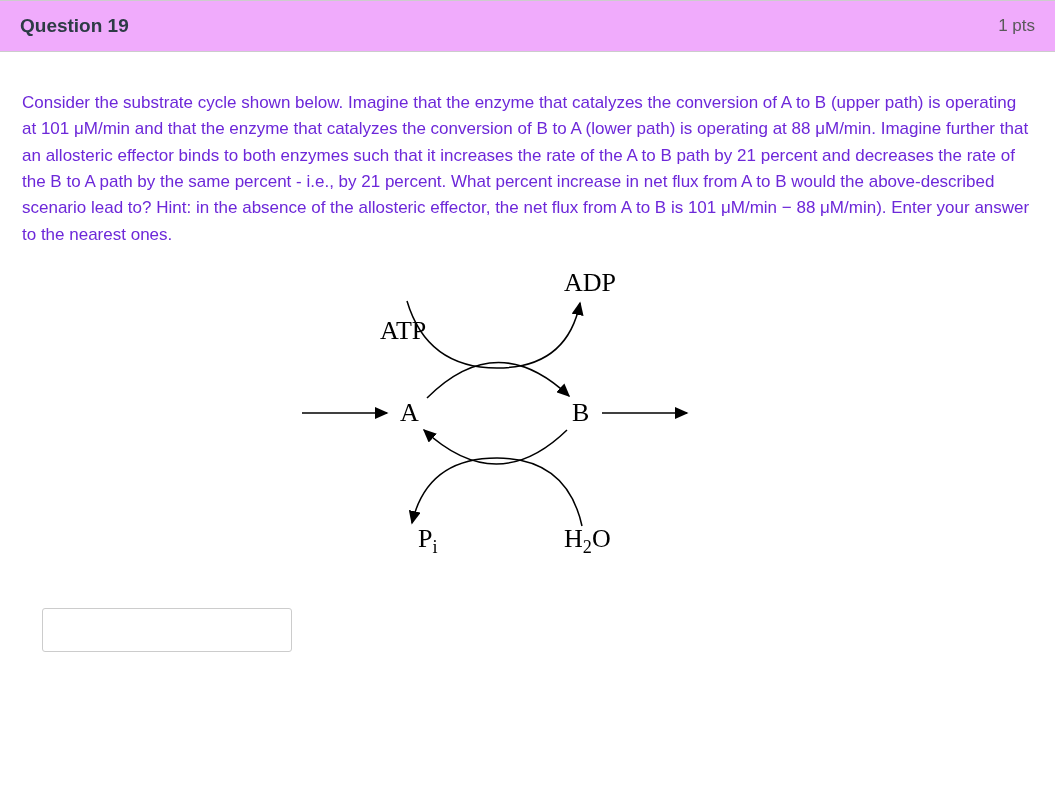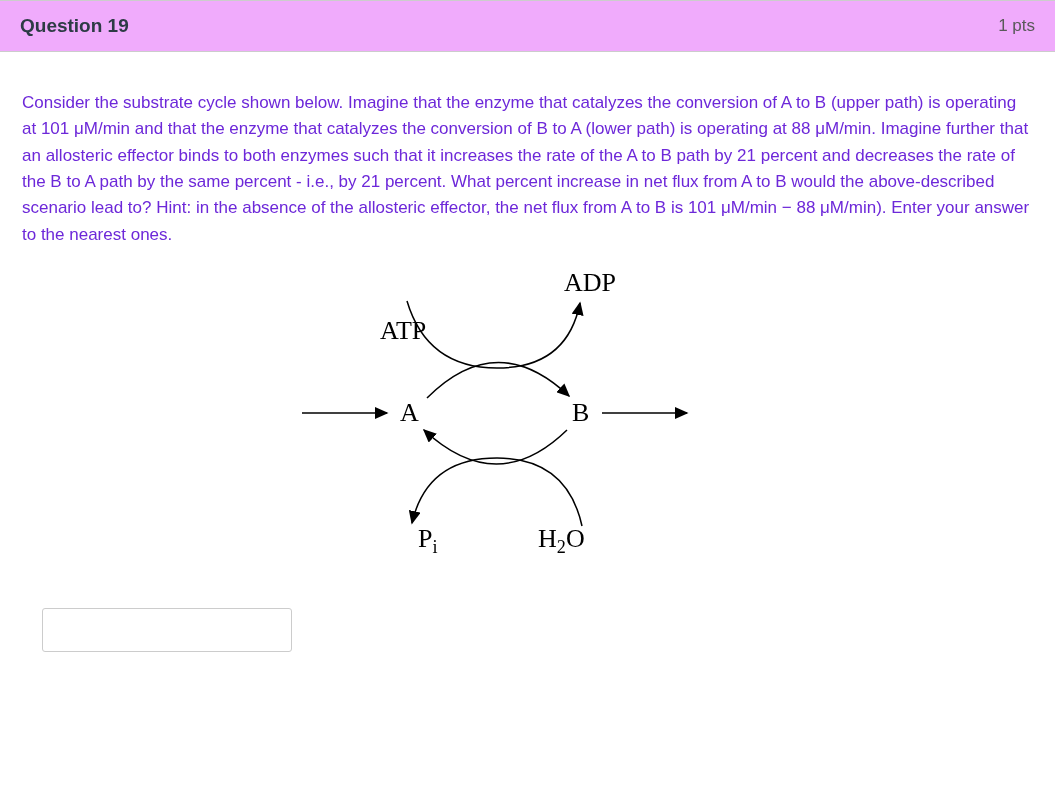--- a/index.html
+++ b/index.html
@@ -93,21 +93,21 @@
       <span class="diagram-label" style="left:312px; top:0px;">ADP</span>
 
       <span class="diagram-label" style="left:148px; top:130px;">A</span>
 
       <span class="diagram-label" style="left:320px; top:130px;">B</span>
 
       <span class="diagram-label" style="left:138px; top:256px;margin-left:28px;">
         <span>P</span><span class="sub">i</span>
       </span>
 
-      <span class="diagram-label" style="left:286px; top:256px;">
+      <span class="diagram-label" style="left:312px; top:256px;">
         <span>H</span><span class="sub">2</span><span>O</span>
       </span>
 
       <svg width="440" height="290" style="position:absolute; left:0; top:0;">
         <defs>
           <marker id="arrowhead" markerWidth="10" markerHeight="8" refX="8" refY="4" orient="auto">
             <polygon points="0 0, 9 4, 0 8" fill="#000"></polygon>
           </marker>
         </defs>
 

